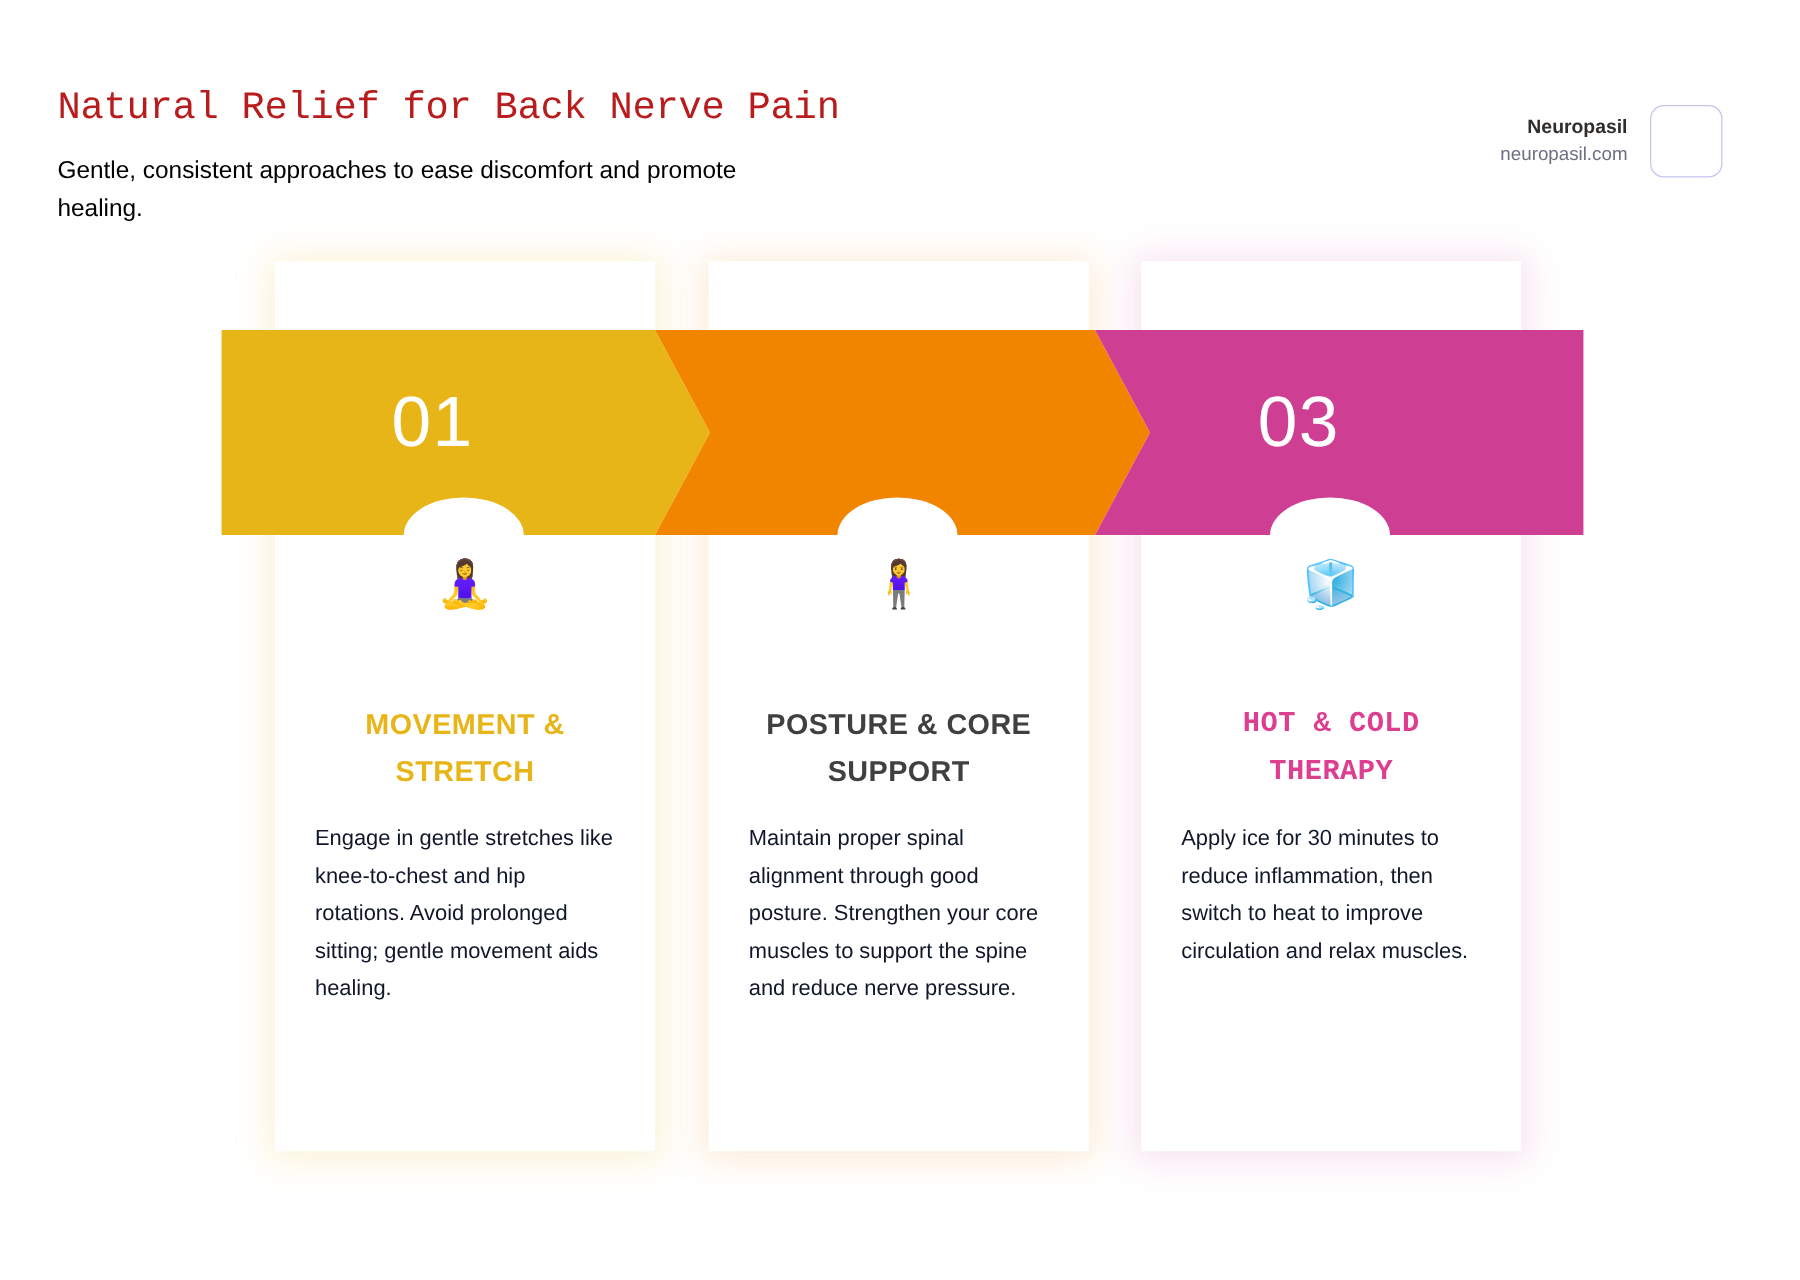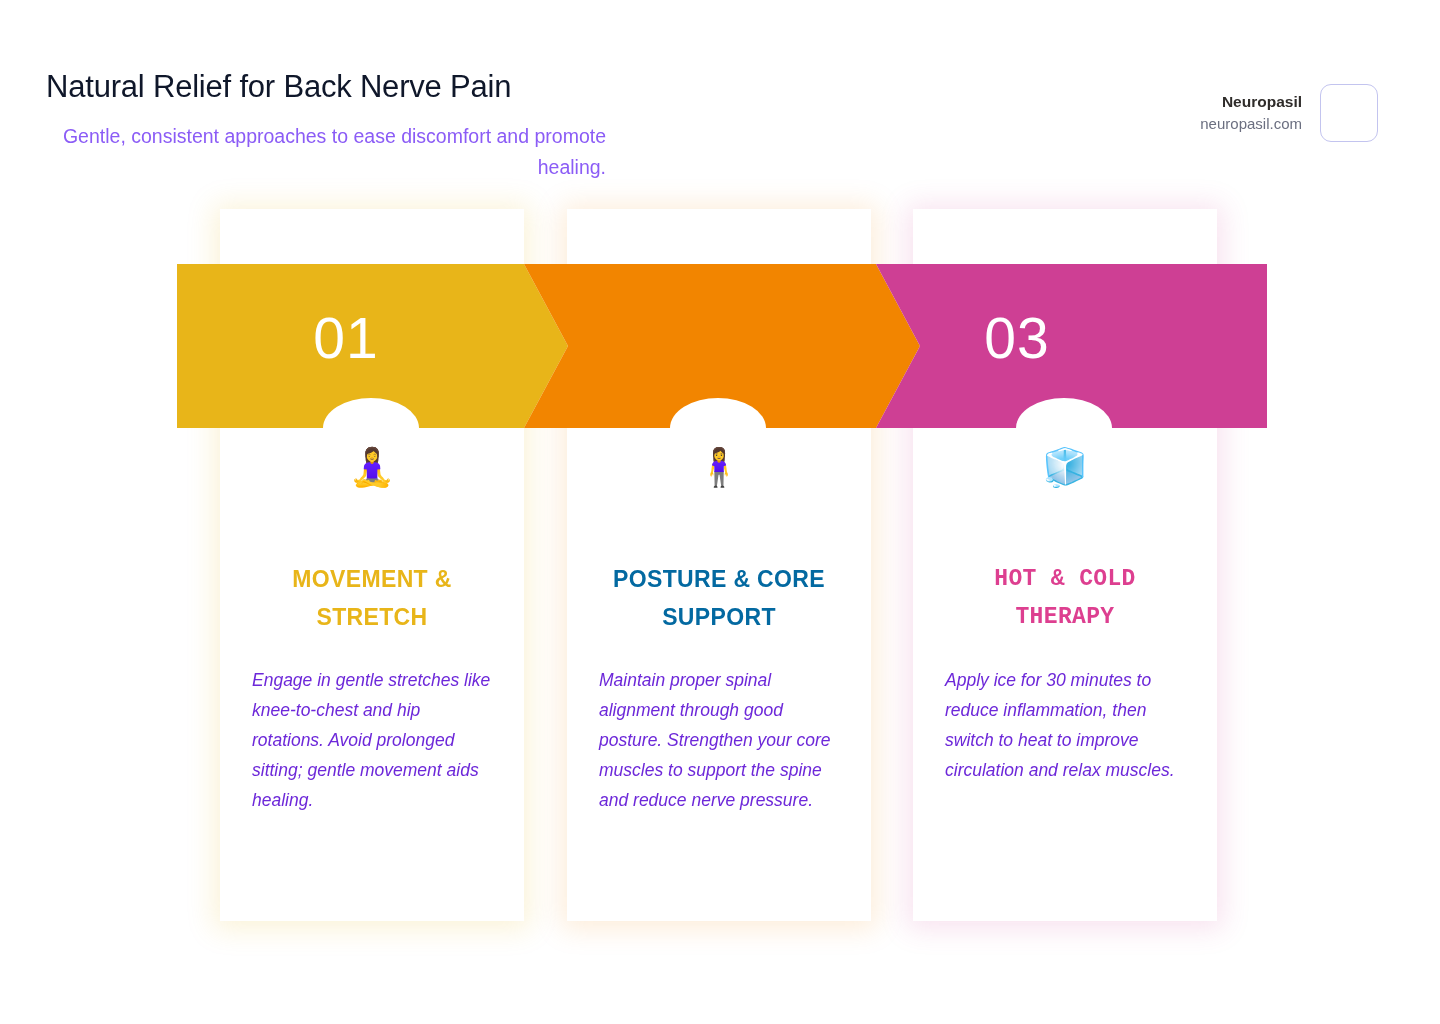--- a/index.html
+++ b/index.html
@@ -19,33 +19,33 @@
   
   .header {
     position: absolute;
     left: 46px;
     top: 68px;
     width: 700px;
   }
   .page-title {
     font-size: 31px;
     font-weight: 400;
-    color: #0f172a;
+    color: #b91c1c;
     letter-spacing: -0.2px;
     line-height: 1.25;
     margin: 0;
+    font-family: Liberation Mono, monospace;
   }
   .page-subtitle {
     font-size: 19.5px;
     font-weight: 400;
-    color: #8b5cf6;
+    color: #000000;
     line-height: 1.62;
     margin: 14px 0 0 0;
     max-width: 560px;
-    text-align: right;
   }
 
   
   .brand {
     position: absolute;
     right: 62px;
     top: 84px;
     display: flex;
     align-items: center;
     gap: 18px;
@@ -114,32 +114,31 @@
   }
   .card-heading {
     margin-top: 66px;
     font-size: 23px;
     font-weight: 700;
     letter-spacing: 0.35px;
     line-height: 1.65;
     text-transform: uppercase;
   }
   .card-0 .card-heading { color: #e8b519; }
-  .card-1 .card-heading { color: #0369a1; }
+  .card-1 .card-heading { color: #404040; }
   .card-2 .card-heading { color: #dd3f90; font-family: Liberation Mono, monospace; }
 
   .card-text {
-    margin-top: 28px;
+    margin-top: 18px;
     font-size: 17.5px;
     font-weight: 400;
-    color: #6d28d9;
+    color: #0f172a;
     line-height: 1.72;
     text-align: left;
     padding: 0 4px;
-    font-style: italic;
   }
 
   
   .band {
     position: absolute;
     left: 177px;
     top: 264px;
     width: 1090px;
     height: 144px;
   }
@@ -154,21 +153,21 @@
     font-size: 57px;
     font-weight: 300;
     color: #ffffff;
     letter-spacing: 1px;
     line-height: 1;
     padding-bottom: 16px;
     box-sizing: border-box;
   }
   .band-number-0 { left: 17px;  width: 304px; }
   .band-number-1 { left: 364px; width: 304px; }
-  .band-number-2 { left: 688px; width: 304px; }
+  .band-number-2 { left: 710px; width: 304px; }
 </style>
 </head>
 <body>
 
 <div class="header">
   <h1 class="page-title">Natural Relief for Back Nerve Pain</h1>
   <p class="page-subtitle">Gentle, consistent approaches to ease discomfort and promote healing.</p>
 </div>
 
 <div class="brand">

